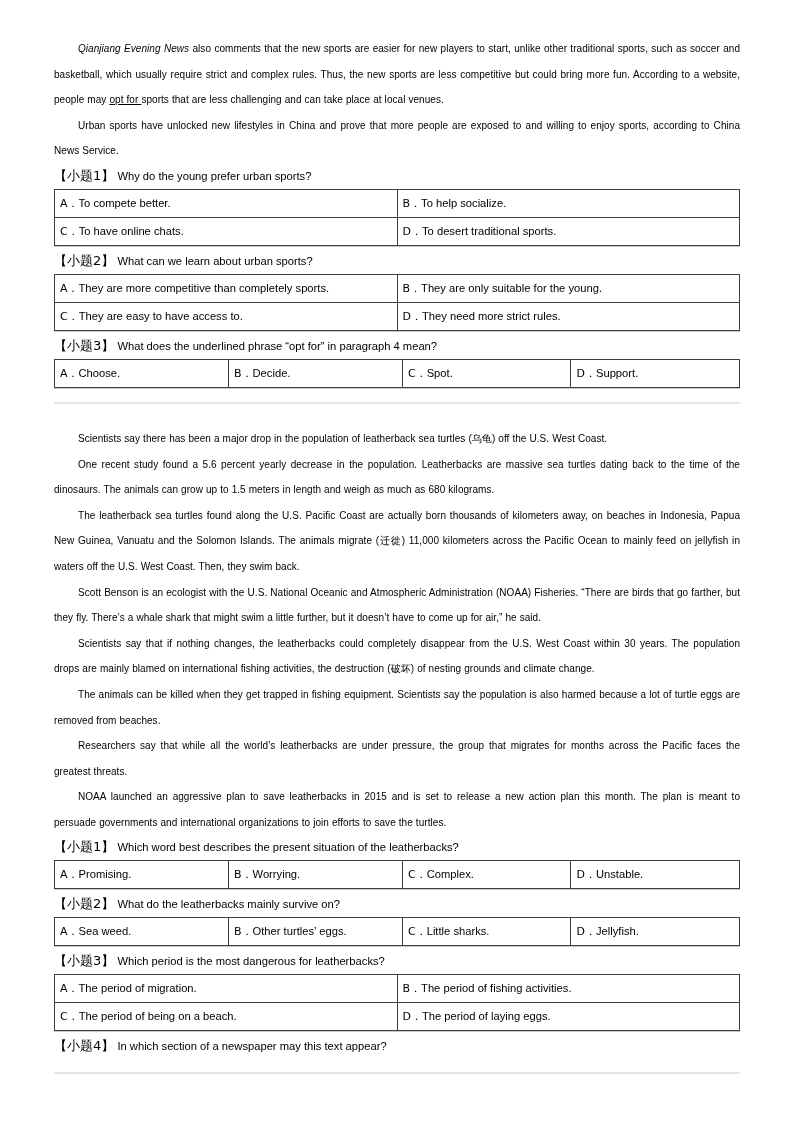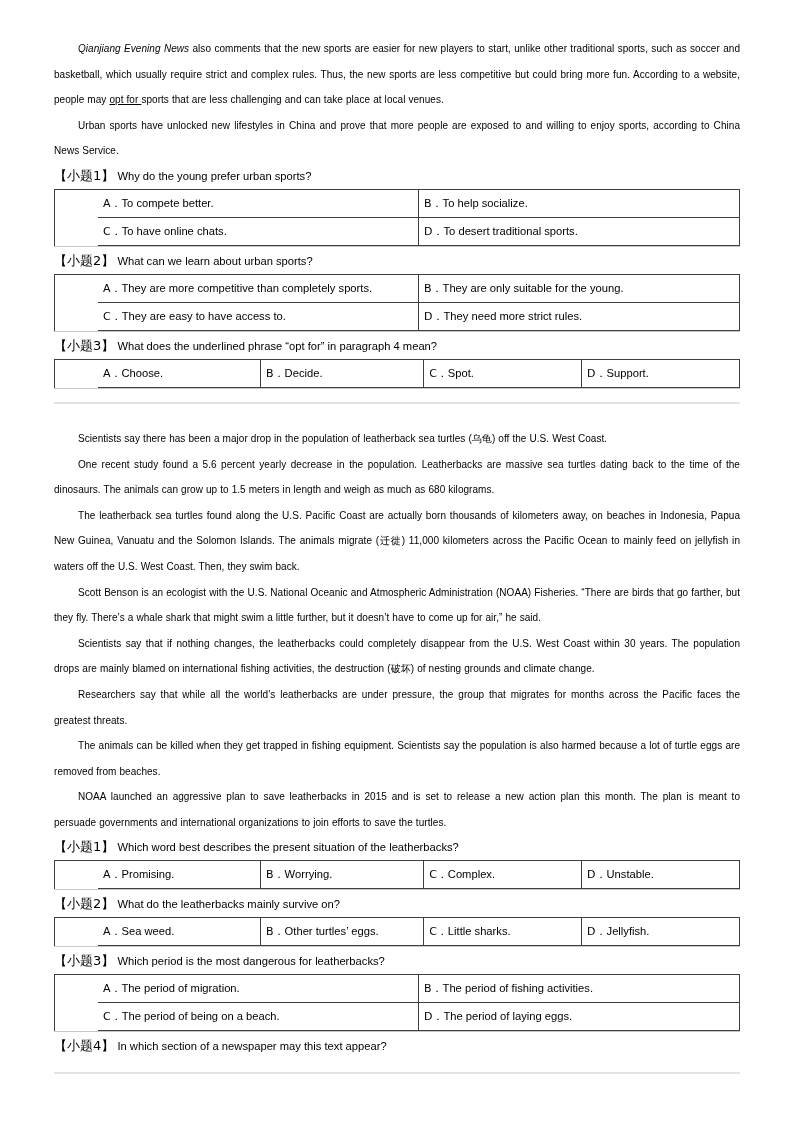--- a/index.html
+++ b/index.html
@@ -47,21 +47,20 @@
 
   table.opts {
     border-collapse: separate;
     border-spacing: 0;
     width: 100%;
     table-layout: fixed;
     margin: 1px 0 3px 0;
     border-left: 1px solid #3f3f3f;
     border-top: 1px solid #3f3f3f;
     background: #fff;
-    padding-left: 43px;
   }
   table.opts td {
     border-right: 1px solid #3f3f3f;
     border-bottom: 1px solid #3f3f3f;
     font-size: 11.2px;
     line-height: 14px;
     padding: 6px 2px 6px 5px;
     vertical-align: middle;
     height: 13px;
     box-sizing: border-box;
@@ -135,22 +134,22 @@
 
   <div class="sep"></div>
   <div class="gap-after-sep"></div>
 
   <div>
     <p class="para">Scientists say there has been a major drop in the population of leatherback sea turtles (乌龟) off the U.S. West Coast.</p>
     <p class="para">One recent study found a 5.6 percent yearly decrease in the population. Leatherbacks are massive sea turtles dating back to the time of the dinosaurs. The animals can grow up to 1.5 meters in length and weigh as much as 680 kilograms.</p>
     <p class="para">The leatherback sea turtles found along the U.S. Pacific Coast are actually born thousands of kilometers away, on beaches in Indonesia, Papua New Guinea, Vanuatu and the Solomon Islands. The animals migrate (迁徙) 11,000 kilometers across the Pacific Ocean to mainly feed on jellyfish in waters off the U.S. West Coast. Then, they swim back.</p>
     <p class="para">Scott Benson is an ecologist with the U.S. National Oceanic and Atmospheric Administration (NOAA) Fisheries. “There are birds that go farther, but they fly. There’s a whale shark that might swim a little further, but it doesn’t have to come up for air,” he said.</p>
     <p class="para">Scientists say that if nothing changes, the leatherbacks could completely disappear from the U.S. West Coast within 30 years. The population drops are mainly blamed on international fishing activities, the destruction (破坏) of nesting grounds and climate change.</p>
+    <p class="para">The animals can be killed when they get trapped in fishing equipment. Scientists say the population is also harmed because a lot of turtle eggs are removed from beaches.</p>
     <p class="para">Researchers say that while all the world’s leatherbacks are under pressure, the group that migrates for months across the Pacific faces the greatest threats.</p>
-    <p class="para">The animals can be killed when they get trapped in fishing equipment. Scientists say the population is also harmed because a lot of turtle eggs are removed from beaches.</p>
     <p class="para">NOAA launched an aggressive plan to save leatherbacks in 2015 and is set to release a new action plan this month. The plan is meant to persuade governments and international organizations to join efforts to save the turtles.</p>
 
     <p class="qtitle"><span class="qtag">【小题1】</span> <span>Which word best describes the present situation of the leatherbacks?</span></p>
     <table class="opts shadow">
       <tbody>
           <tr>
         <td style="width:25.4%"><span class="optlabel">A．</span><span>Promising.</span></td>
         <td style="width:25.4%"><span class="optlabel">B．</span><span>Worrying.</span></td>
         <td style="width:24.6%"><span class="optlabel">C．</span><span>Complex.</span></td>
         <td style="width:24.6%"><span class="optlabel">D．</span><span>Unstable.</span></td>

